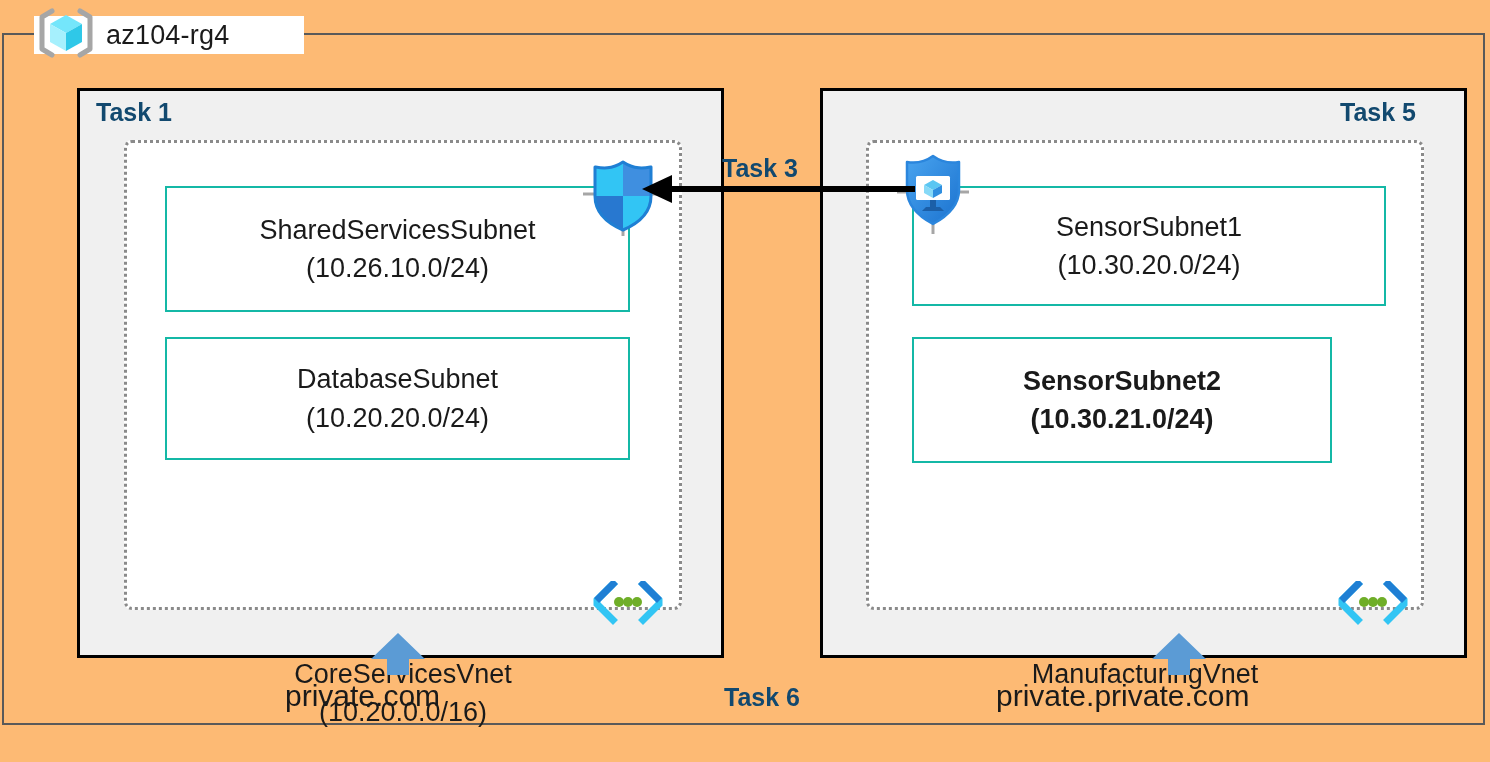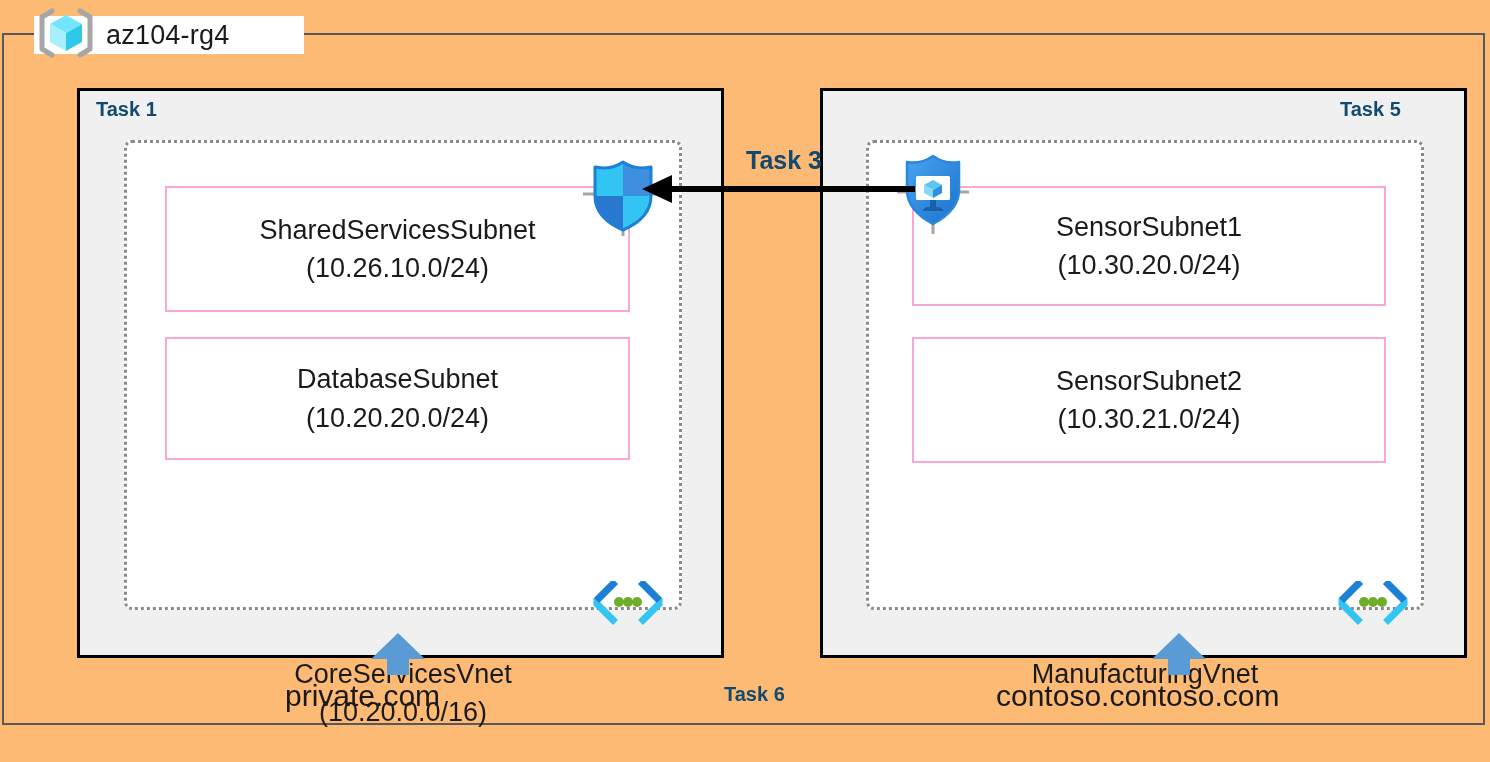--- a/index.html
+++ b/index.html
@@ -59,28 +59,28 @@
     position: absolute;
     background: #f0f0f0;
     border: 3px solid #000000;
     box-sizing: border-box;
   }
   #task-panel-left  { left: 77px;  top: 88px; width: 647px; height: 570px; }
   #task-panel-right { left: 820px; top: 88px; width: 647px; height: 570px; }
 
   .task-label {
     position: absolute;
-    font-size: 20px;
+    font-size: 25px;
     font-weight: bold;
     color: #12496f;
     white-space: nowrap;
   }
   #task-label-1 { left: 96px;  top: 98px; }
   #task-label-2 { left: 1340px; top: 98px; }
-  #task-label-3 { left: 722px; top: 146px; font-size: 25px; margin-left: 24px; }
+  #task-label-3 { left: 722px; top: 154px; font-size: 25px; }
   #task-label-4 { left: 724px; top: 683px; }
 
   
   .vnet-box {
     position: absolute;
     border: 3px dotted #8a8a8a;
     border-radius: 8px;
     box-sizing: border-box;
     background: #ffffff;
   }
@@ -96,34 +96,34 @@
     line-height: 1.42;
     left: 0;
   }
   #vnet-caption-left  { top: 512px; }
   #vnet-caption-right { top: 512px; }
 
   
   .subnet-box {
     position: absolute;
     background: #ffffff;
-    border: 2px solid #f9a8d4;
+    border: 2px solid #14b8a6;
     box-sizing: border-box;
     display: flex;
     flex-direction: column;
     align-items: center;
     justify-content: center;
     font-size: 27px;
     color: #1a1a1a;
     line-height: 1.42;
   }
   #subnet-l1 { left: 165px; top: 186px; width: 465px; height: 126px; }
   #subnet-l2 { left: 165px; top: 337px; width: 465px; height: 123px; }
   #subnet-r1 { left: 912px; top: 186px; width: 474px; height: 120px; }
-  #subnet-r2 { left: 912px; top: 337px; width: 474px; height: 126px; }
+  #subnet-r2 { left: 912px; top: 337px; width: 420px; height: 126px; font-weight: bold; }
 
   
   .icon-abs { position: absolute; }
   #firewall-icon { left: 583px; top: 156px; width: 80px; height: 80px; }
   #bastion-icon  { left: 897px; top: 152px; width: 72px; height: 82px; }
   #dns-icon-left  { left: 592px; top: 581px; width: 72px; height: 44px; }
   #dns-icon-right { left: 1337px; top: 581px; width: 72px; height: 44px; }
 
   
   #peering-arrow {
@@ -288,21 +288,21 @@
       <circle cx="45" cy="21" r="5" fill="#6fae28"></circle>
     </svg>
   </div>
 
   <div class="up-arrow" id="up-arrow-right">
     <svg width="54" height="42" viewBox="0 0 54 42" aria-hidden="true">
       <path d="M27 0 L54 26 L38 26 L38 42 L16 42 L16 26 L0 26 Z" fill="#5b9bd5"></path>
     </svg>
   </div>
 
-  <div class="domain-label" id="domain-right">contoso.contoso.com</div>
+  <div class="domain-label" id="domain-right">private.private.com</div>
 
   <div id="peering-arrow">
     <svg width="275" height="34" viewBox="0 0 275 34" aria-hidden="true">
       <line x1="30" y1="17" x2="275" y2="17" stroke="#000000" stroke-width="6"></line>
       <path d="M2 17 L32 3 L32 31 Z" fill="#000000"></path>
     </svg>
   </div>
 
   <div class="task-label" id="task-label-3">Task 3</div>
   <div class="task-label" id="task-label-4">Task 6</div>

